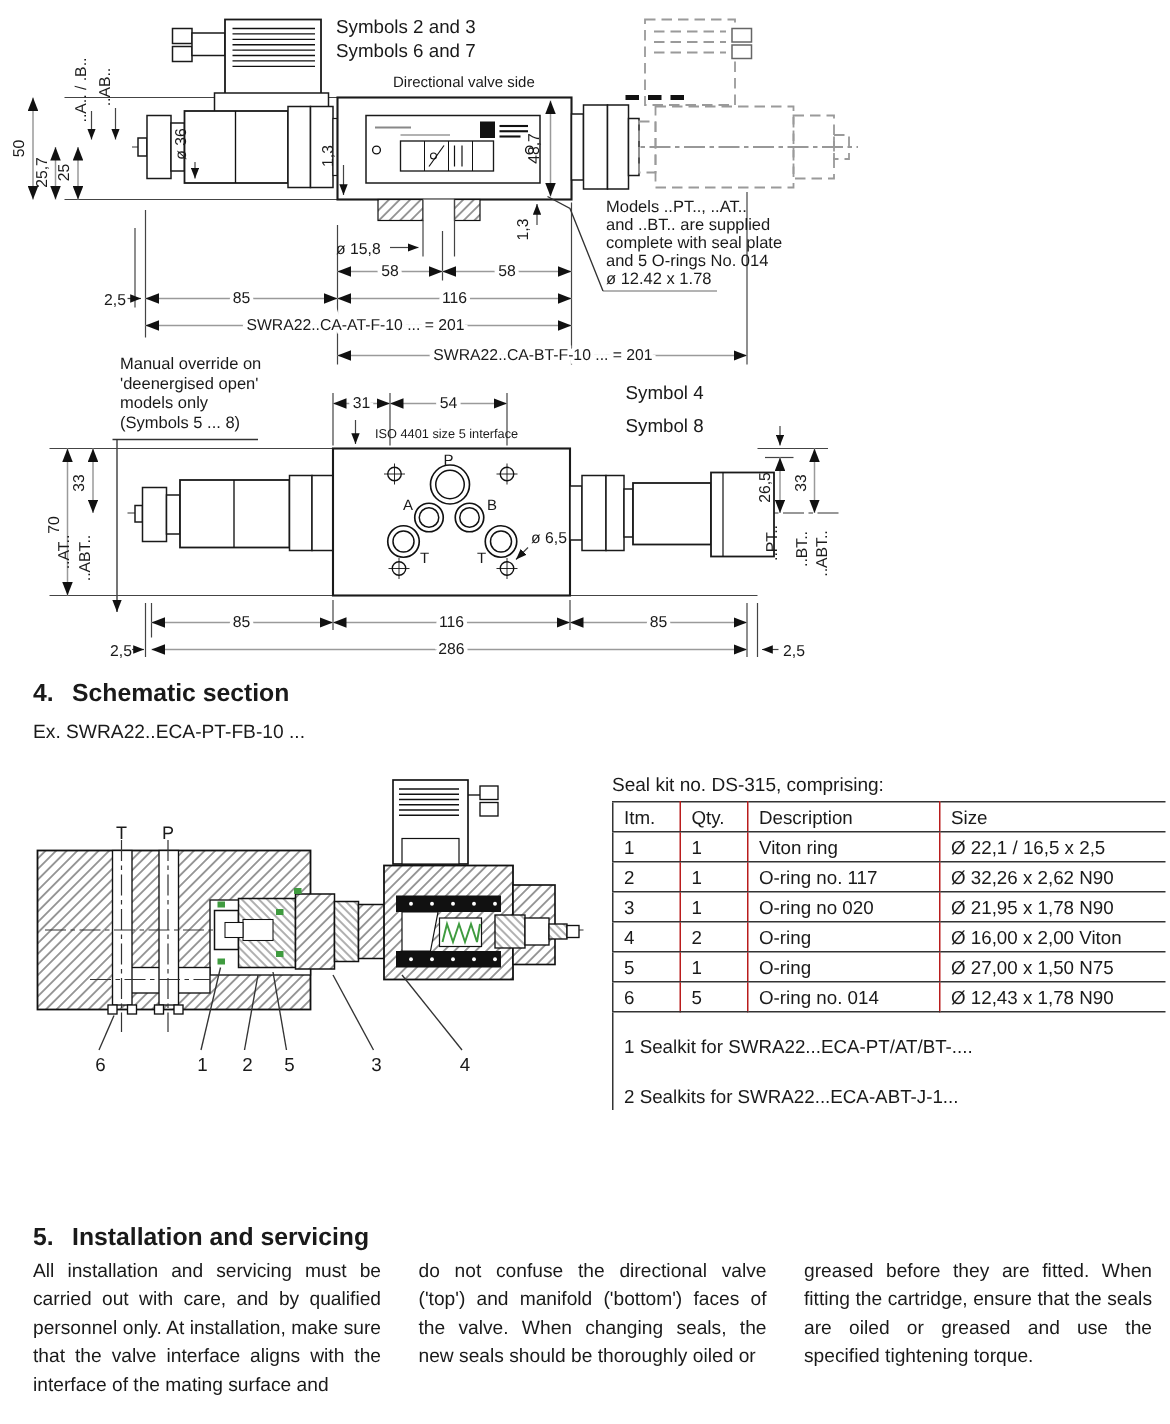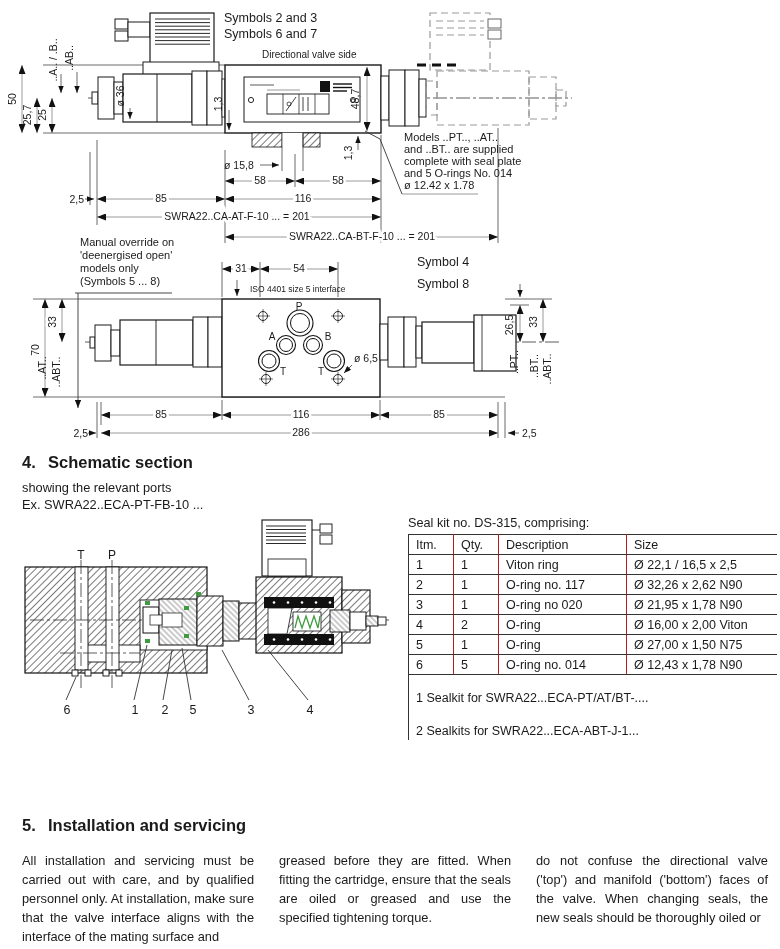--- a/index.html
+++ b/index.html
@@ -25,21 +25,21 @@
   .sec-head .num{width:26px;}
   .sec-sub{font-size:12.8px;line-height:17px;margin-top:7px;}
   #seal-table-block{position:absolute;left:408px;top:516px;width:372px;}
   .tbl-title{font-size:12.7px;margin-bottom:4px;}
   table{border-collapse:collapse;border-left:1px solid #333;width:369px;table-layout:fixed;}
   th,td{font-size:12.5px;font-weight:normal;text-align:left;padding:2.5px 7px;border-bottom:1px solid #333;}
   thead th{border-top:1px solid #333;}
   .c0{width:30px;}.c1{width:30px;}.c2{width:113px;}
   th:not(:last-child),td:not(:last-child){border-right:1px solid #b91c1c;}
   tr.foot td{border:none;padding-top:16px;}
-  .cols{display:flex;gap:25px;margin-top:16px;}
+  .cols{display:flex;gap:25px;margin-top:2px;}
   .col{width:243px;font-size:12.8px;line-height:19px;text-align:justify;}
 </style>
 </head>
 <body>
 
 <svg width="780" height="450" viewBox="0 0 780 450" style="top:0;">
   <defs>
     <marker id="aE" markerWidth="9" markerHeight="7" refX="9" refY="3.5" orient="auto">
         <path d="M0,0 L9,3.5 L0,7 z" fill="#111"></path>
       </marker>
@@ -335,21 +335,20 @@
     <text class="dim" x="522" y="437">2,5</text>
   </g>
 </svg>
 
 <div id="section4-block">
   <div class="sec-head">
     <span class="num">4.</span>
     <span>Schematic section</span>
   </div>
   <div class="sec-sub">
-    <div>showing the relevant ports</div>
     <div>Ex. SWRA22..ECA-PT-FB-10 ...</div>
   </div>
 </div>
 
 <svg width="400" height="250" viewBox="0 510 400 250" style="top:510px;">
   <defs>
     <marker id="aE2" markerWidth="9" markerHeight="7" refX="9" refY="3.5" orient="auto">
         <path d="M0,0 L9,3.5 L0,7 z" fill="#111"></path>
       </marker>
   </defs>
@@ -506,16 +505,16 @@
   </table>
 </div>
 
 <div id="section5-block">
   <div class="sec-head">
     <span class="num">5.</span>
     <span>Installation and servicing</span>
   </div>
   <div class="cols">
     <div class="col">All installation and servicing must be carried out with care, and by qualified personnel only. At installation, make sure that the valve interface aligns with the interface of the mating surface and</div>
+    <div class="col">do not confuse the directional valve ('top') and manifold ('bottom') faces of the valve. When changing seals, the new seals should be thoroughly oiled or</div>
     <div class="col">greased before they are fitted. When fitting the cartridge, ensure that the seals are oiled or greased and use the specified tightening torque.</div>
-    <div class="col">do not confuse the directional valve ('top') and manifold ('bottom') faces of the valve. When changing seals, the new seals should be thoroughly oiled or</div>
   </div>
 </div>
 
 </body></html>

